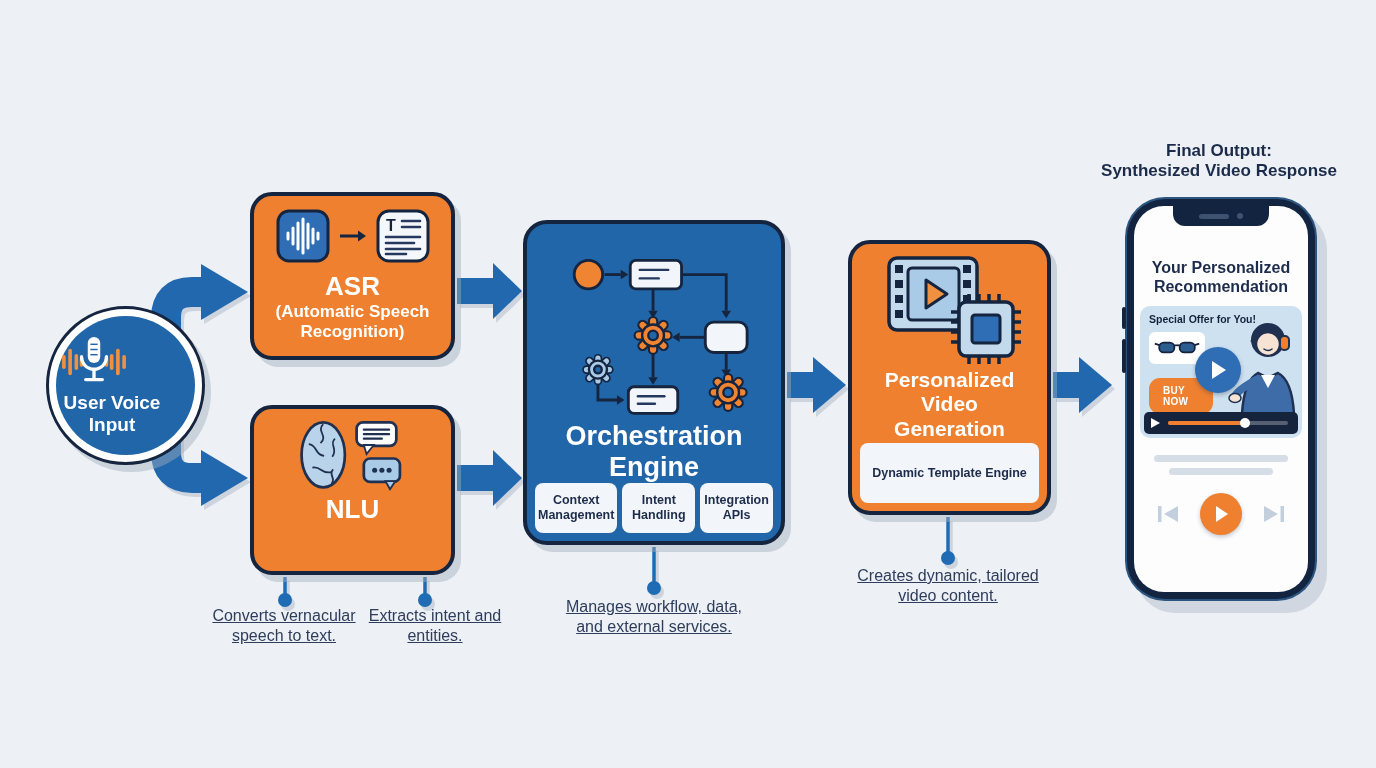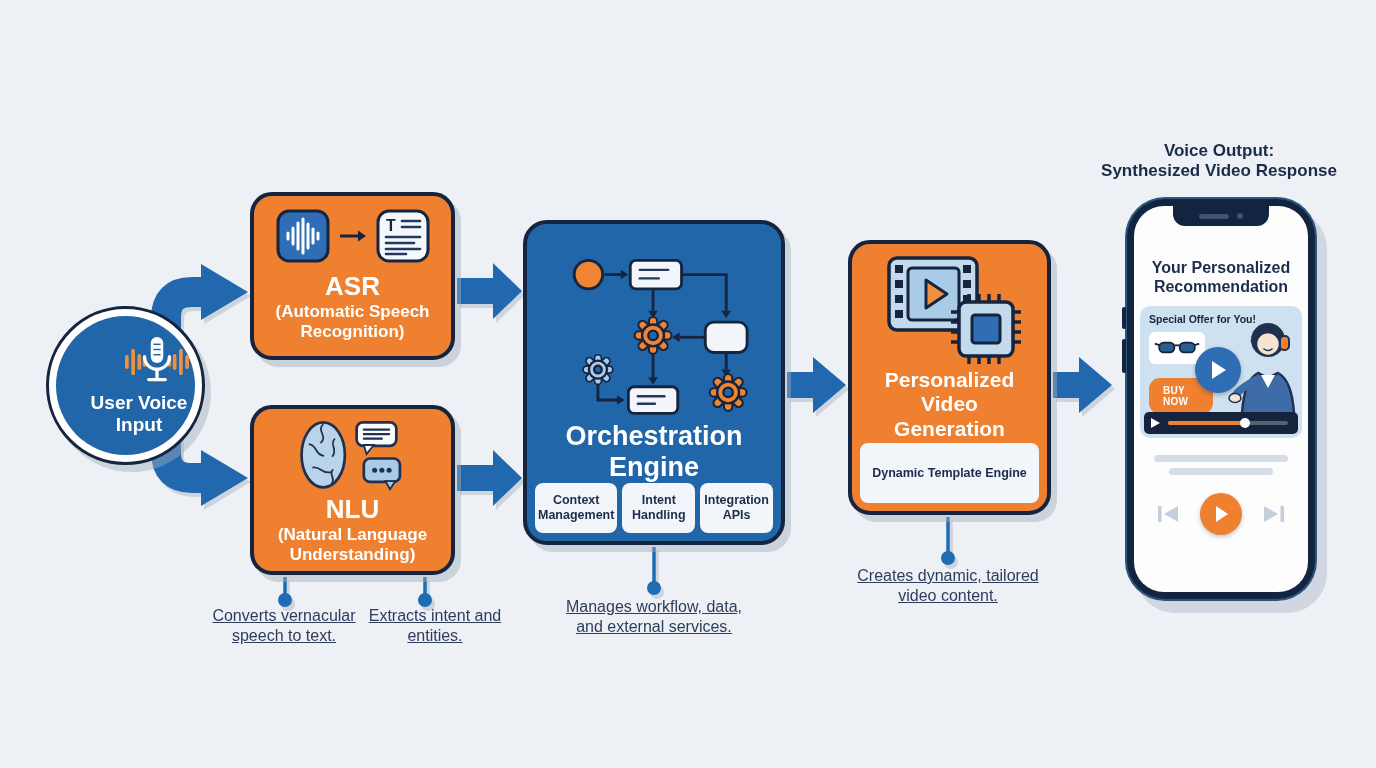--- a/index.html
+++ b/index.html
@@ -30,21 +30,21 @@
 
   .pvg-box { left:848px; top:240px; width:203px; height:275px; padding-top:10px;
              justify-content:space-between; }
   .pvg-box .sub-box { min-height:60px; }
 
   
   .voice-wrap { position:absolute; left:46px; top:306px; width:159px; height:159px;
                 border-radius:50%; border:3px solid #15243f; background:#fff; padding:7px;
                 box-shadow:6px 7px 0 rgba(160,172,188,.45); }
   .voice-inner { width:100%; height:100%; border-radius:50%; background:#2166a9;
-                 display:flex; flex-direction:column; align-items:flex-end; justify-content:center; }
+                 display:flex; flex-direction:column; align-items:flex-start; justify-content:center; }
   .voice-label { color:#fff; font-weight:800; font-size:19px; text-align:center;
                  line-height:1.12; width:112px; margin-top:2px; }
 
   
   .caption { position:absolute; text-align:center; color:#2e3d5c; font-size:16px;
              font-weight:500; line-height:1.25;text-decoration:underline; }
 
   
   .final-heading { position:absolute; left:1084px; top:141px; width:270px; text-align:center;
                    color:#1b2b4a; font-weight:800; font-size:17px; line-height:1.2; }
@@ -222,21 +222,20 @@
         </g>
         <polygon points="74,31 85,31 77,41" fill="#fdfdfe" stroke="#1f3050" stroke-width="2"></polygon>
         <rect x="74" y="46" width="40" height="26" rx="7" fill="#a9cbe8" stroke="#1f3050" stroke-width="3"></rect>
         <circle cx="86" cy="59" r="2.8" fill="#1f3050"></circle>
           <circle cx="94" cy="59" r="2.8" fill="#1f3050"></circle>
         <circle cx="102" cy="59" r="2.8" fill="#1f3050"></circle>
         <polygon points="98,71 109,71 103,80" fill="#a9cbe8" stroke="#1f3050" stroke-width="2"></polygon>
       </g>
     </svg>
     <div class="box-title" style="font-size:26px; margin-top:4px;">NLU</div>
-    <div class="box-sub" style="font-size:17px; width:180px;">(Natural Language Understanding)</div>
   </div>
 
   <div class="node blue orch-box">
     <svg width="214" height="182" viewBox="0 0 214 182">
       <circle cx="38" cy="28" r="15" fill="#ef8432" stroke="#15243f" stroke-width="3"></circle>
       <g stroke="#15243f" stroke-width="3" fill="none">
         <line x1="55" y1="28" x2="72" y2="28"></line>
         <path d="M 136 28 L 183 28 L 183 66"></path>
         <line x1="106" y1="43" x2="106" y2="66"></line>
         <line x1="161" y1="94" x2="134" y2="94"></line>
@@ -362,21 +361,21 @@
       <div class="sub-box">Dynamic Template Engine</div>
     </div>
   </div>
 
   <div class="caption" style="left:199px; top:606px; width:170px;">Converts vernacular speech to text.</div>
   <div class="caption" style="left:365px; top:606px; width:140px;">Extracts intent and entities.</div>
   <div class="caption" style="left:554px; top:597px; width:200px;">Manages workflow, data, and external services.</div>
   <div class="caption" style="left:848px; top:566px; width:200px;">Creates dynamic, tailored video content.</div>
 
   <div class="final-heading">
-    <div>Voice Output:</div>
+    <div>Final Output:</div>
     <div>Synthesized Video Response</div>
   </div>
 
   <div class="phone">
     <div class="side-btn" style="top:110px; height:22px;"></div>
     <div class="side-btn" style="top:142px; height:34px;"></div>
     <div class="phone-frame">
       <div class="phone-screen">
         <div class="notch">
           <div class="speaker"></div>

